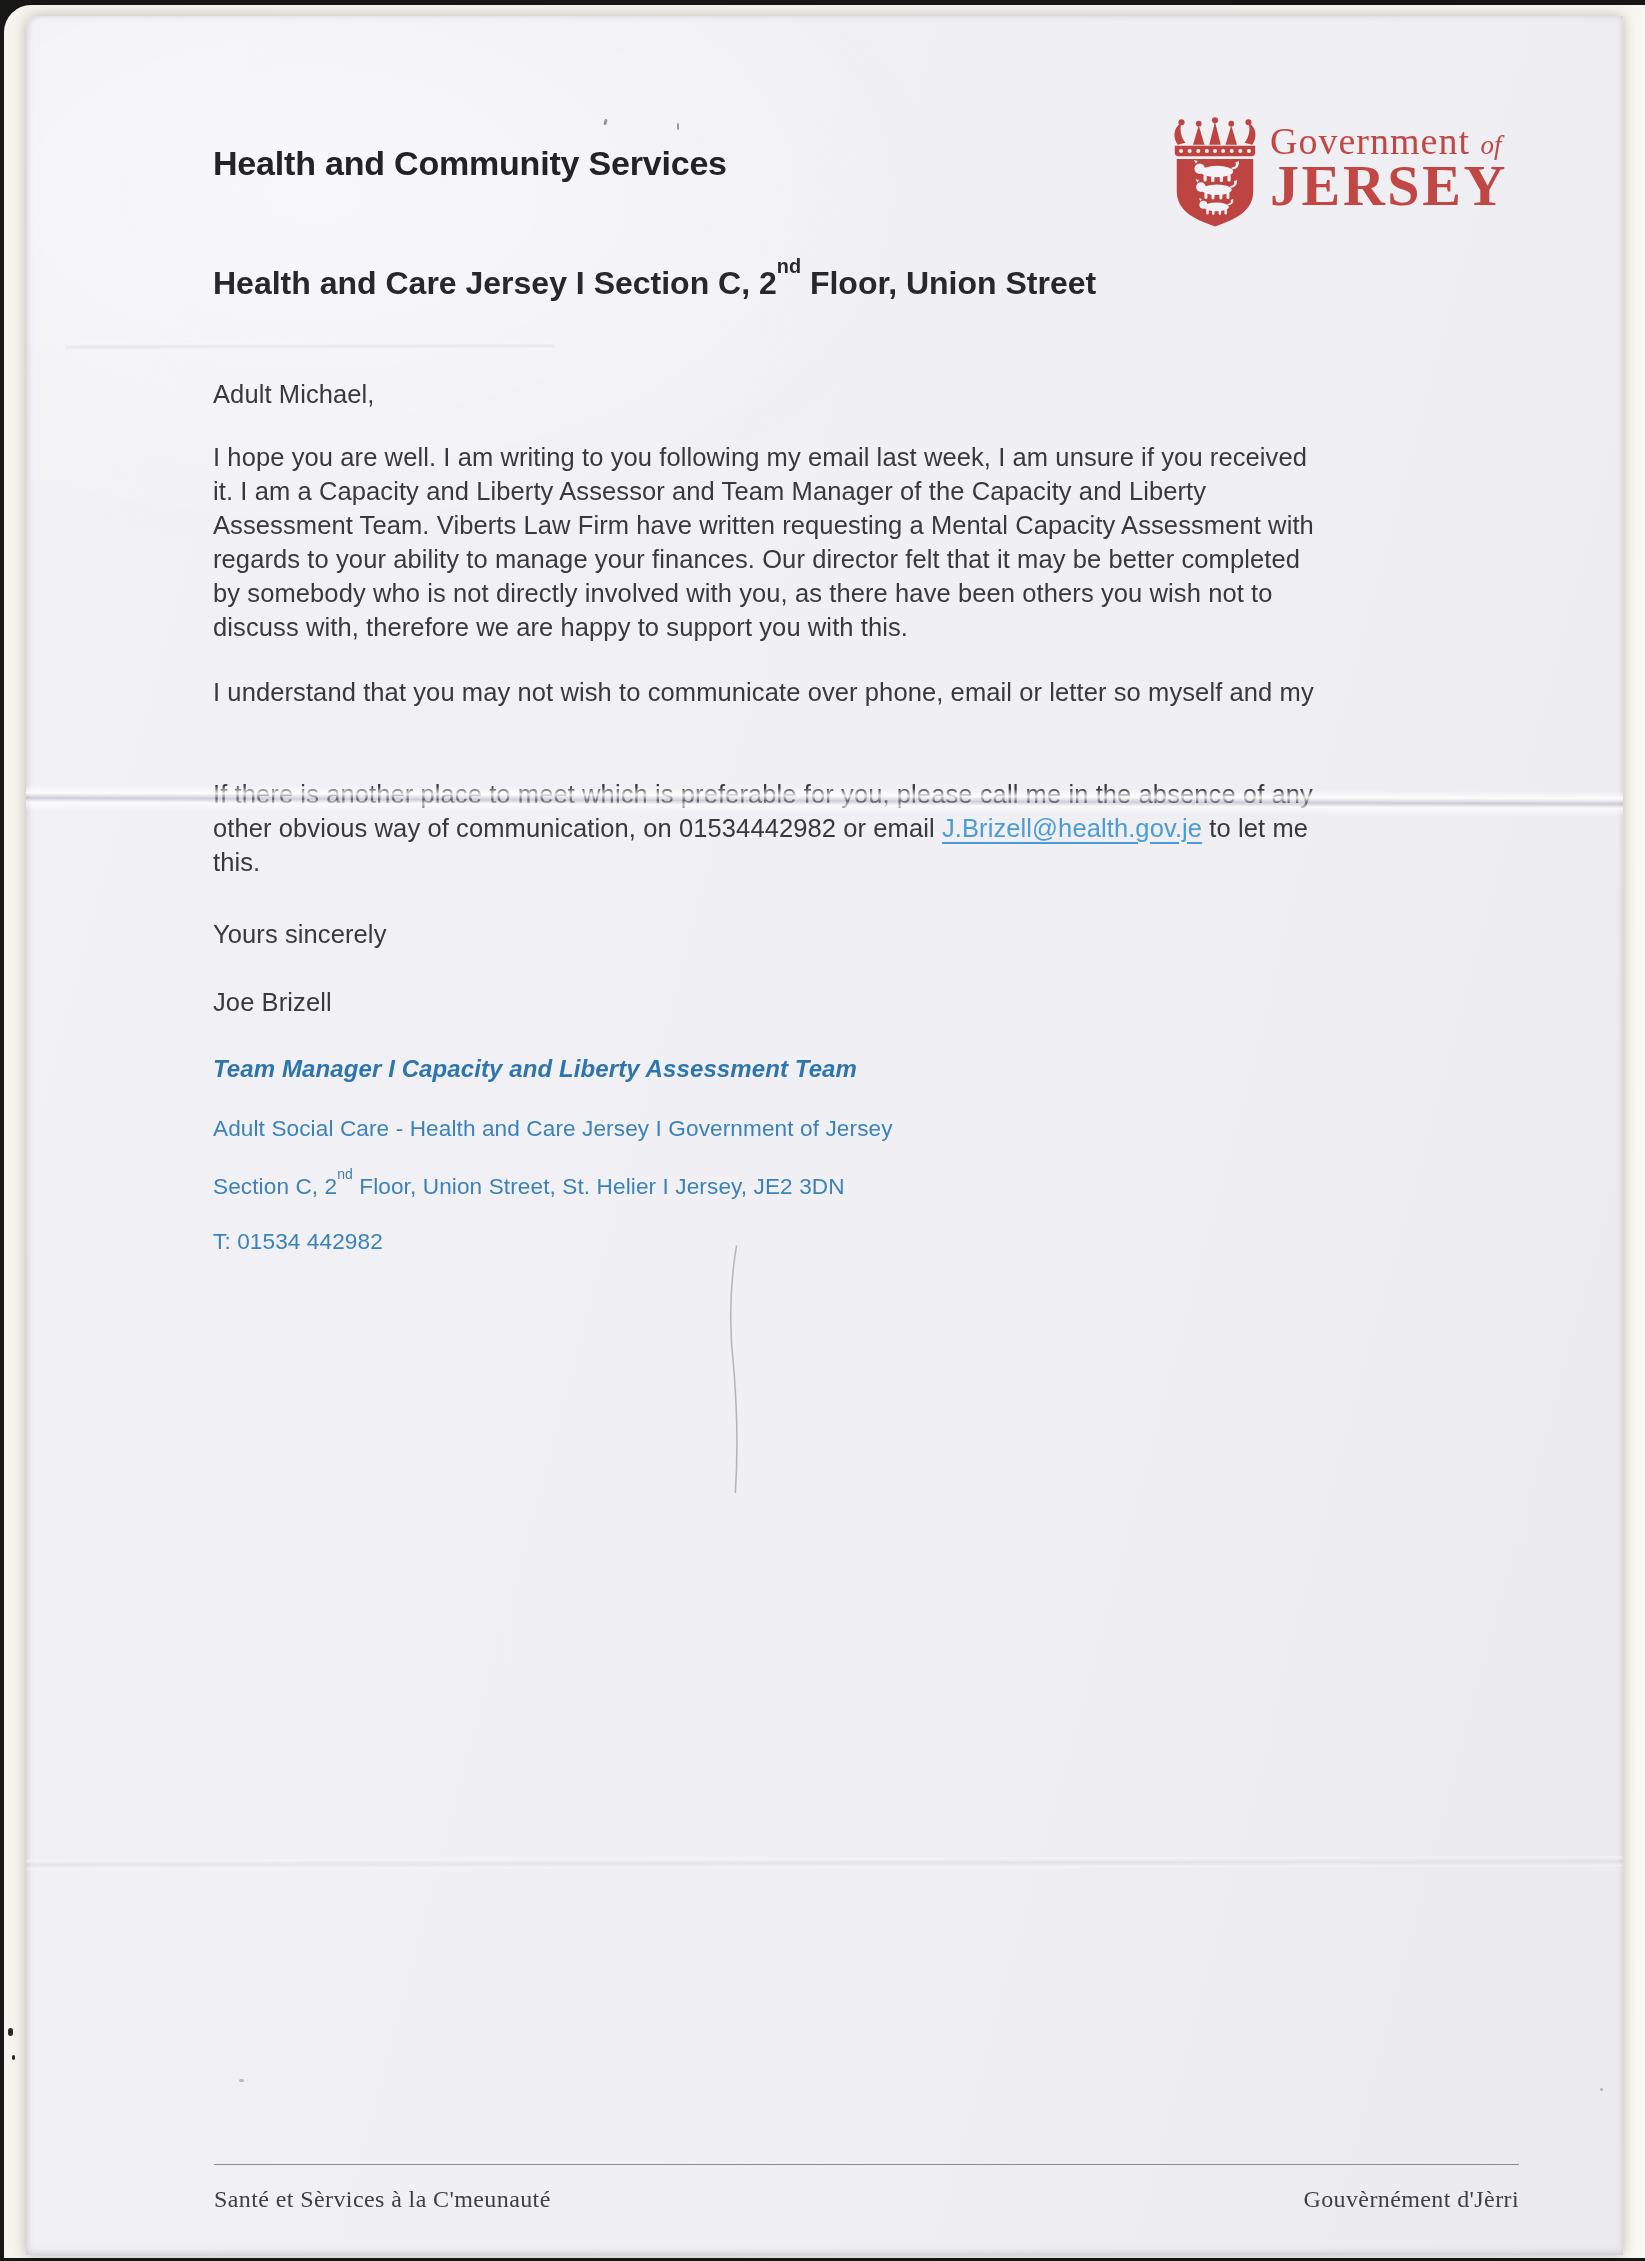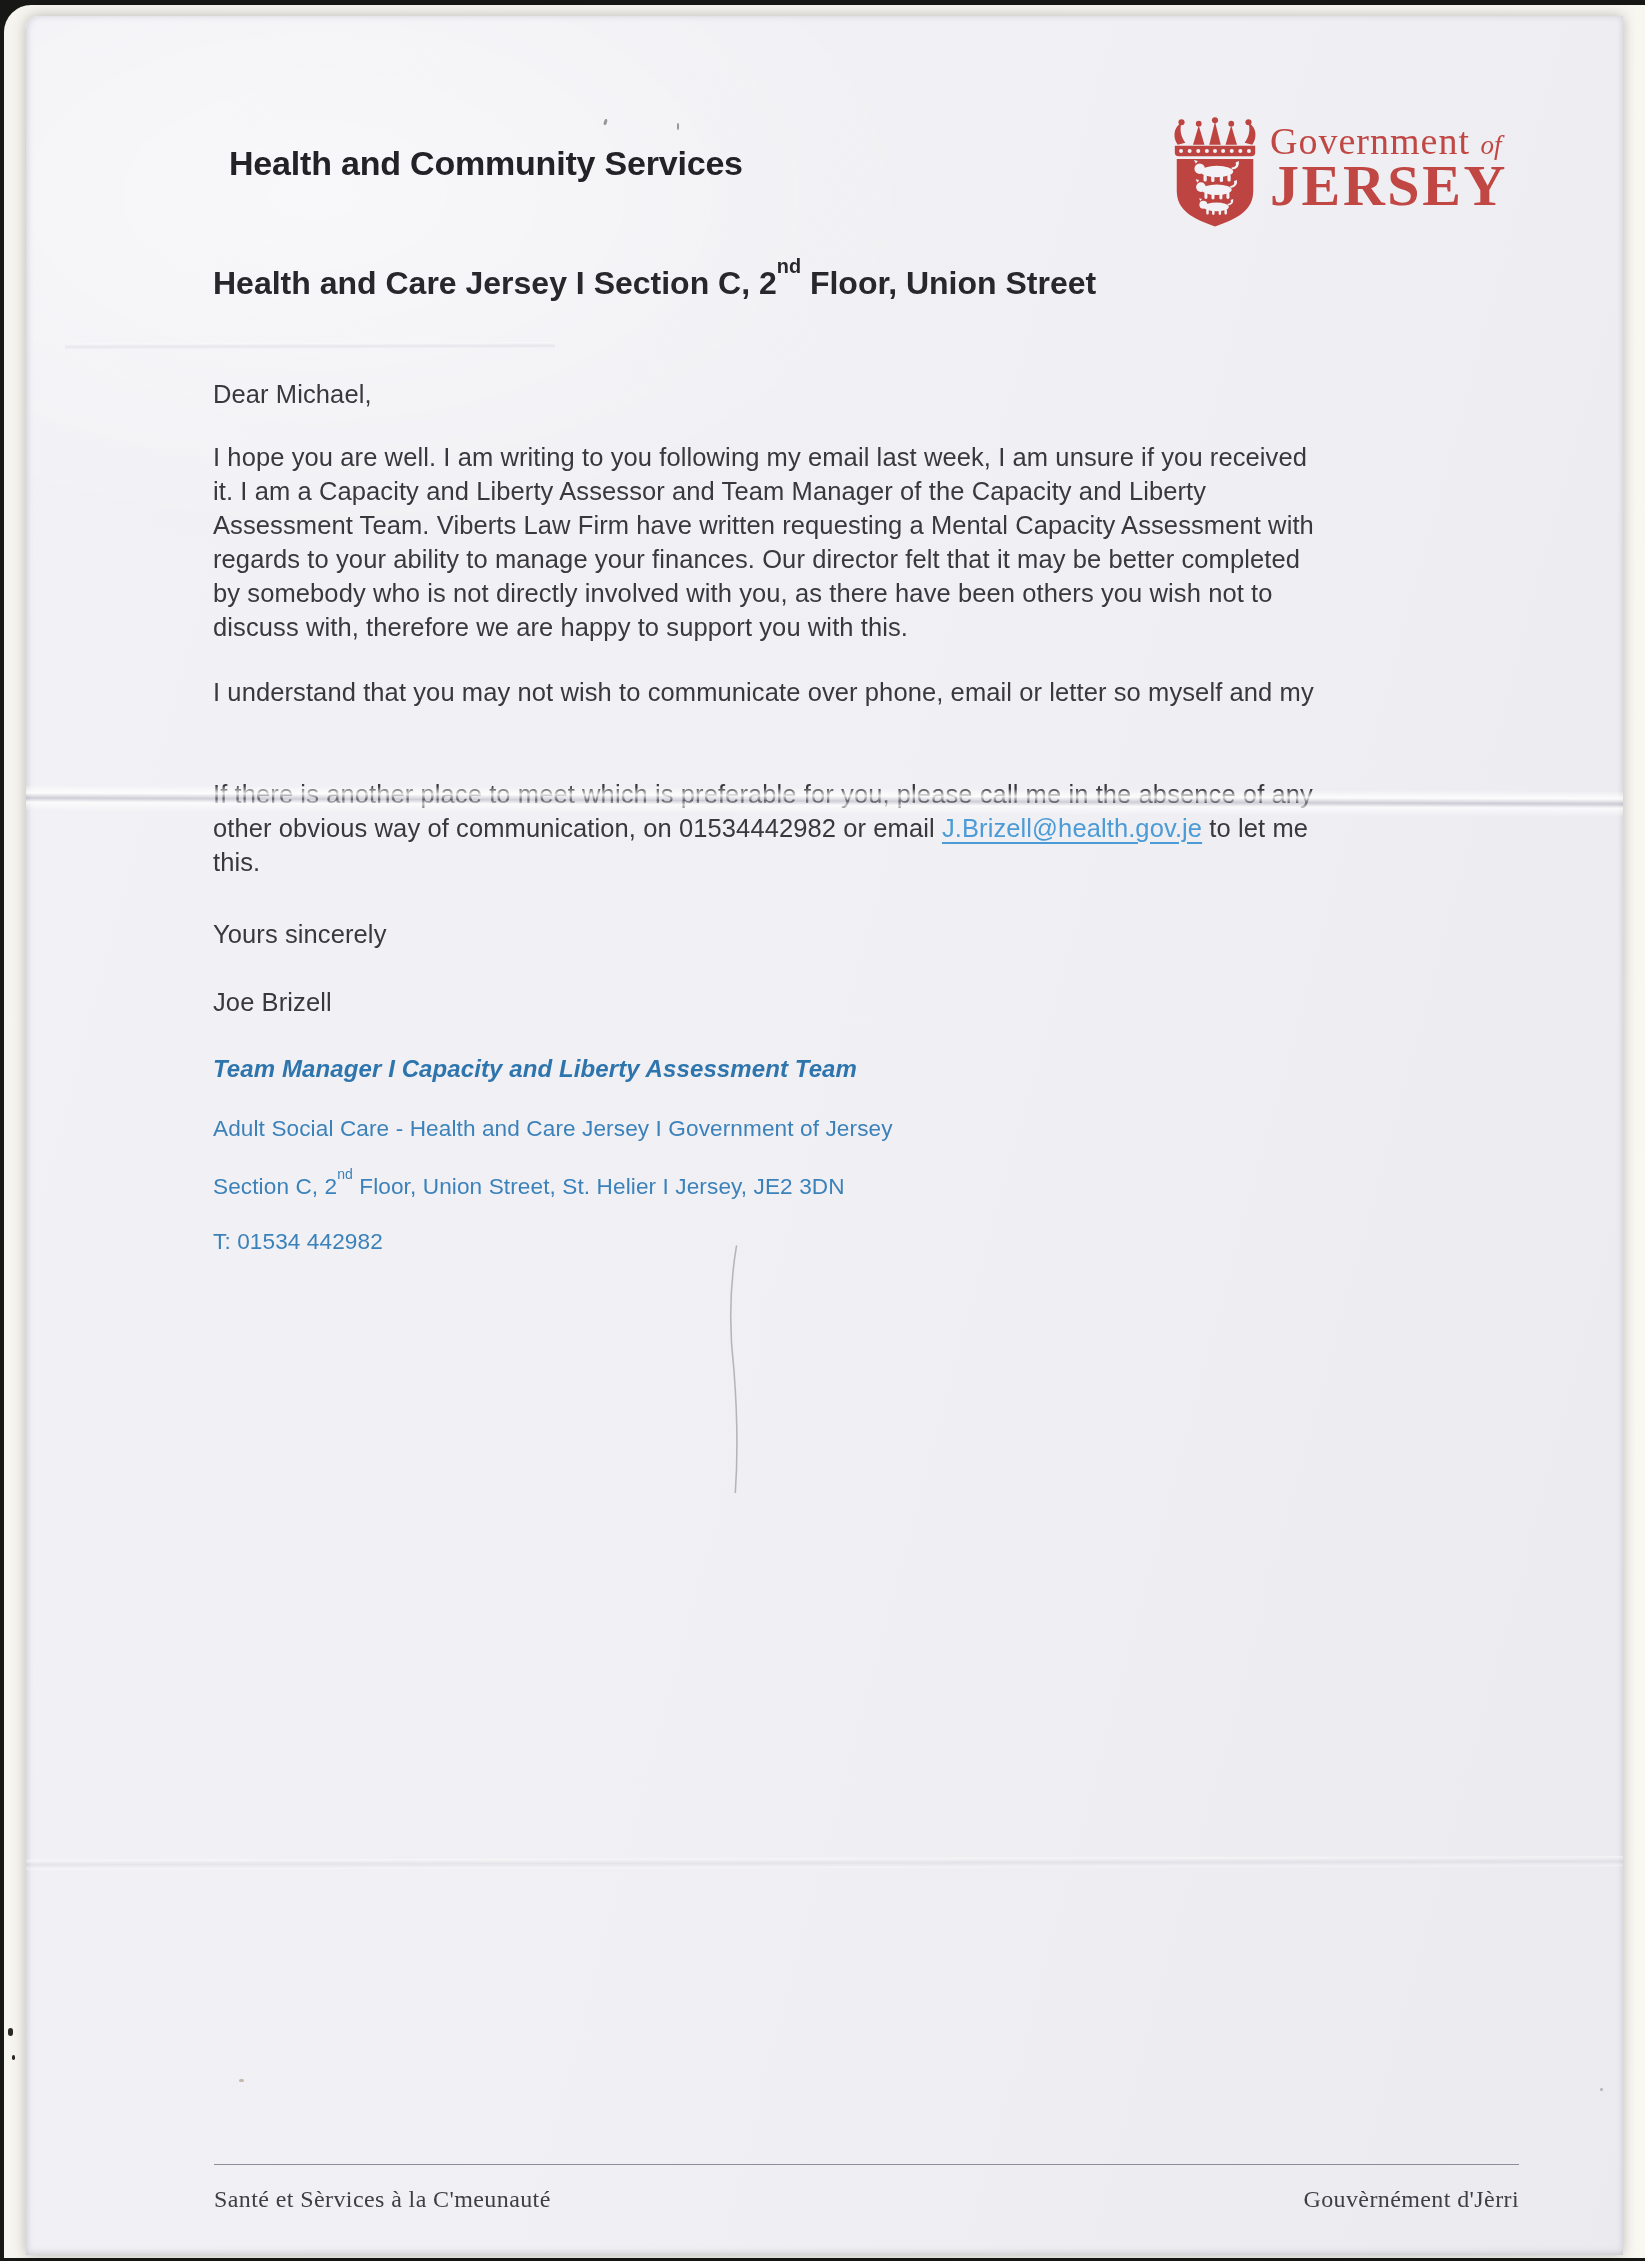--- a/index.html
+++ b/index.html
@@ -18,21 +18,21 @@
     background:
       radial-gradient(1031px 580px at 18% 8%, rgba(255,255,255,0.5), rgba(255,255,255,0) 60%),
       linear-gradient(105deg,#f2f1f5 0%,#f0eff3 55%,#ebeaef 100%);
     border-top-left-radius:13px;
     box-shadow:0 0 14px rgba(0,0,0,0.25), inset 1.3px 0 6.4px rgba(130,130,145,0.18), inset 0 -2.6px 7.7px rgba(120,120,135,0.18);
     overflow:hidden;
   }
   .abs{position:absolute;white-space:nowrap;}
 
   
-  .dept-title{left:187px;top:128px;font-size:34px;font-weight:bold;letter-spacing:-0.2px;color:#232327;margin-left:16px;}
+  .dept-title{left:187px;top:128px;font-size:34px;font-weight:bold;letter-spacing:-0.2px;color:#232327;}
   .addr-line{left:187px;top:248px;font-size:32px;font-weight:bold;color:#28282c;}
   sup.nd{font-size:0.62em;position:relative;top:-0.42em;letter-spacing:0;}
 
   
   .crest{left:1140px;top:101px;width:98px;height:110px;}
   .logo-text{left:1244px;top:103px;color:#c04743;font-family:"Liberation Serif", serif;}
   .logo-line1{font-size:38px;letter-spacing:1px;}
   .logo-line1 .of{font-style:italic;font-size:27px;letter-spacing:0;}
   .logo-line2{font-size:58px;font-weight:bold;letter-spacing:2.6px;margin-top:-5.2px;line-height:1;}
 
@@ -153,21 +153,21 @@
     </g>
   </svg>
 
   <div class="abs logo-text">
     <div class="logo-line1"><span>Government</span> <span class="of">of</span></div>
     <div class="logo-line2">JERSEY</div>
   </div>
 
   <div class="abs addr-line"><span>Health and Care Jersey I Section C, 2</span><sup class="nd">nd</sup><span> Floor, Union Street</span></div>
 
-  <div class="abs body-text salutation bl">Dear Michael,</div>
+  <div class="abs body-text salutation bl">Adult Michael,</div>
 
   <div class="abs body-text para1">
     <div class="bl">I hope you are well. I am writing to you following my email last week, I am unsure if you received</div>
     <div class="bl">it. I am a Capacity and Liberty Assessor and Team Manager of the Capacity and Liberty</div>
     <div class="bl">Assessment Team. Viberts Law Firm have written requesting a Mental Capacity Assessment with</div>
     <div class="bl">regards to your ability to manage your finances. Our director felt that it may be better completed</div>
     <div class="bl">by somebody who is not directly involved with you, as there have been others you wish not to</div>
     <div class="bl">discuss with, therefore we are happy to support you with this.</div>
   </div>
 

